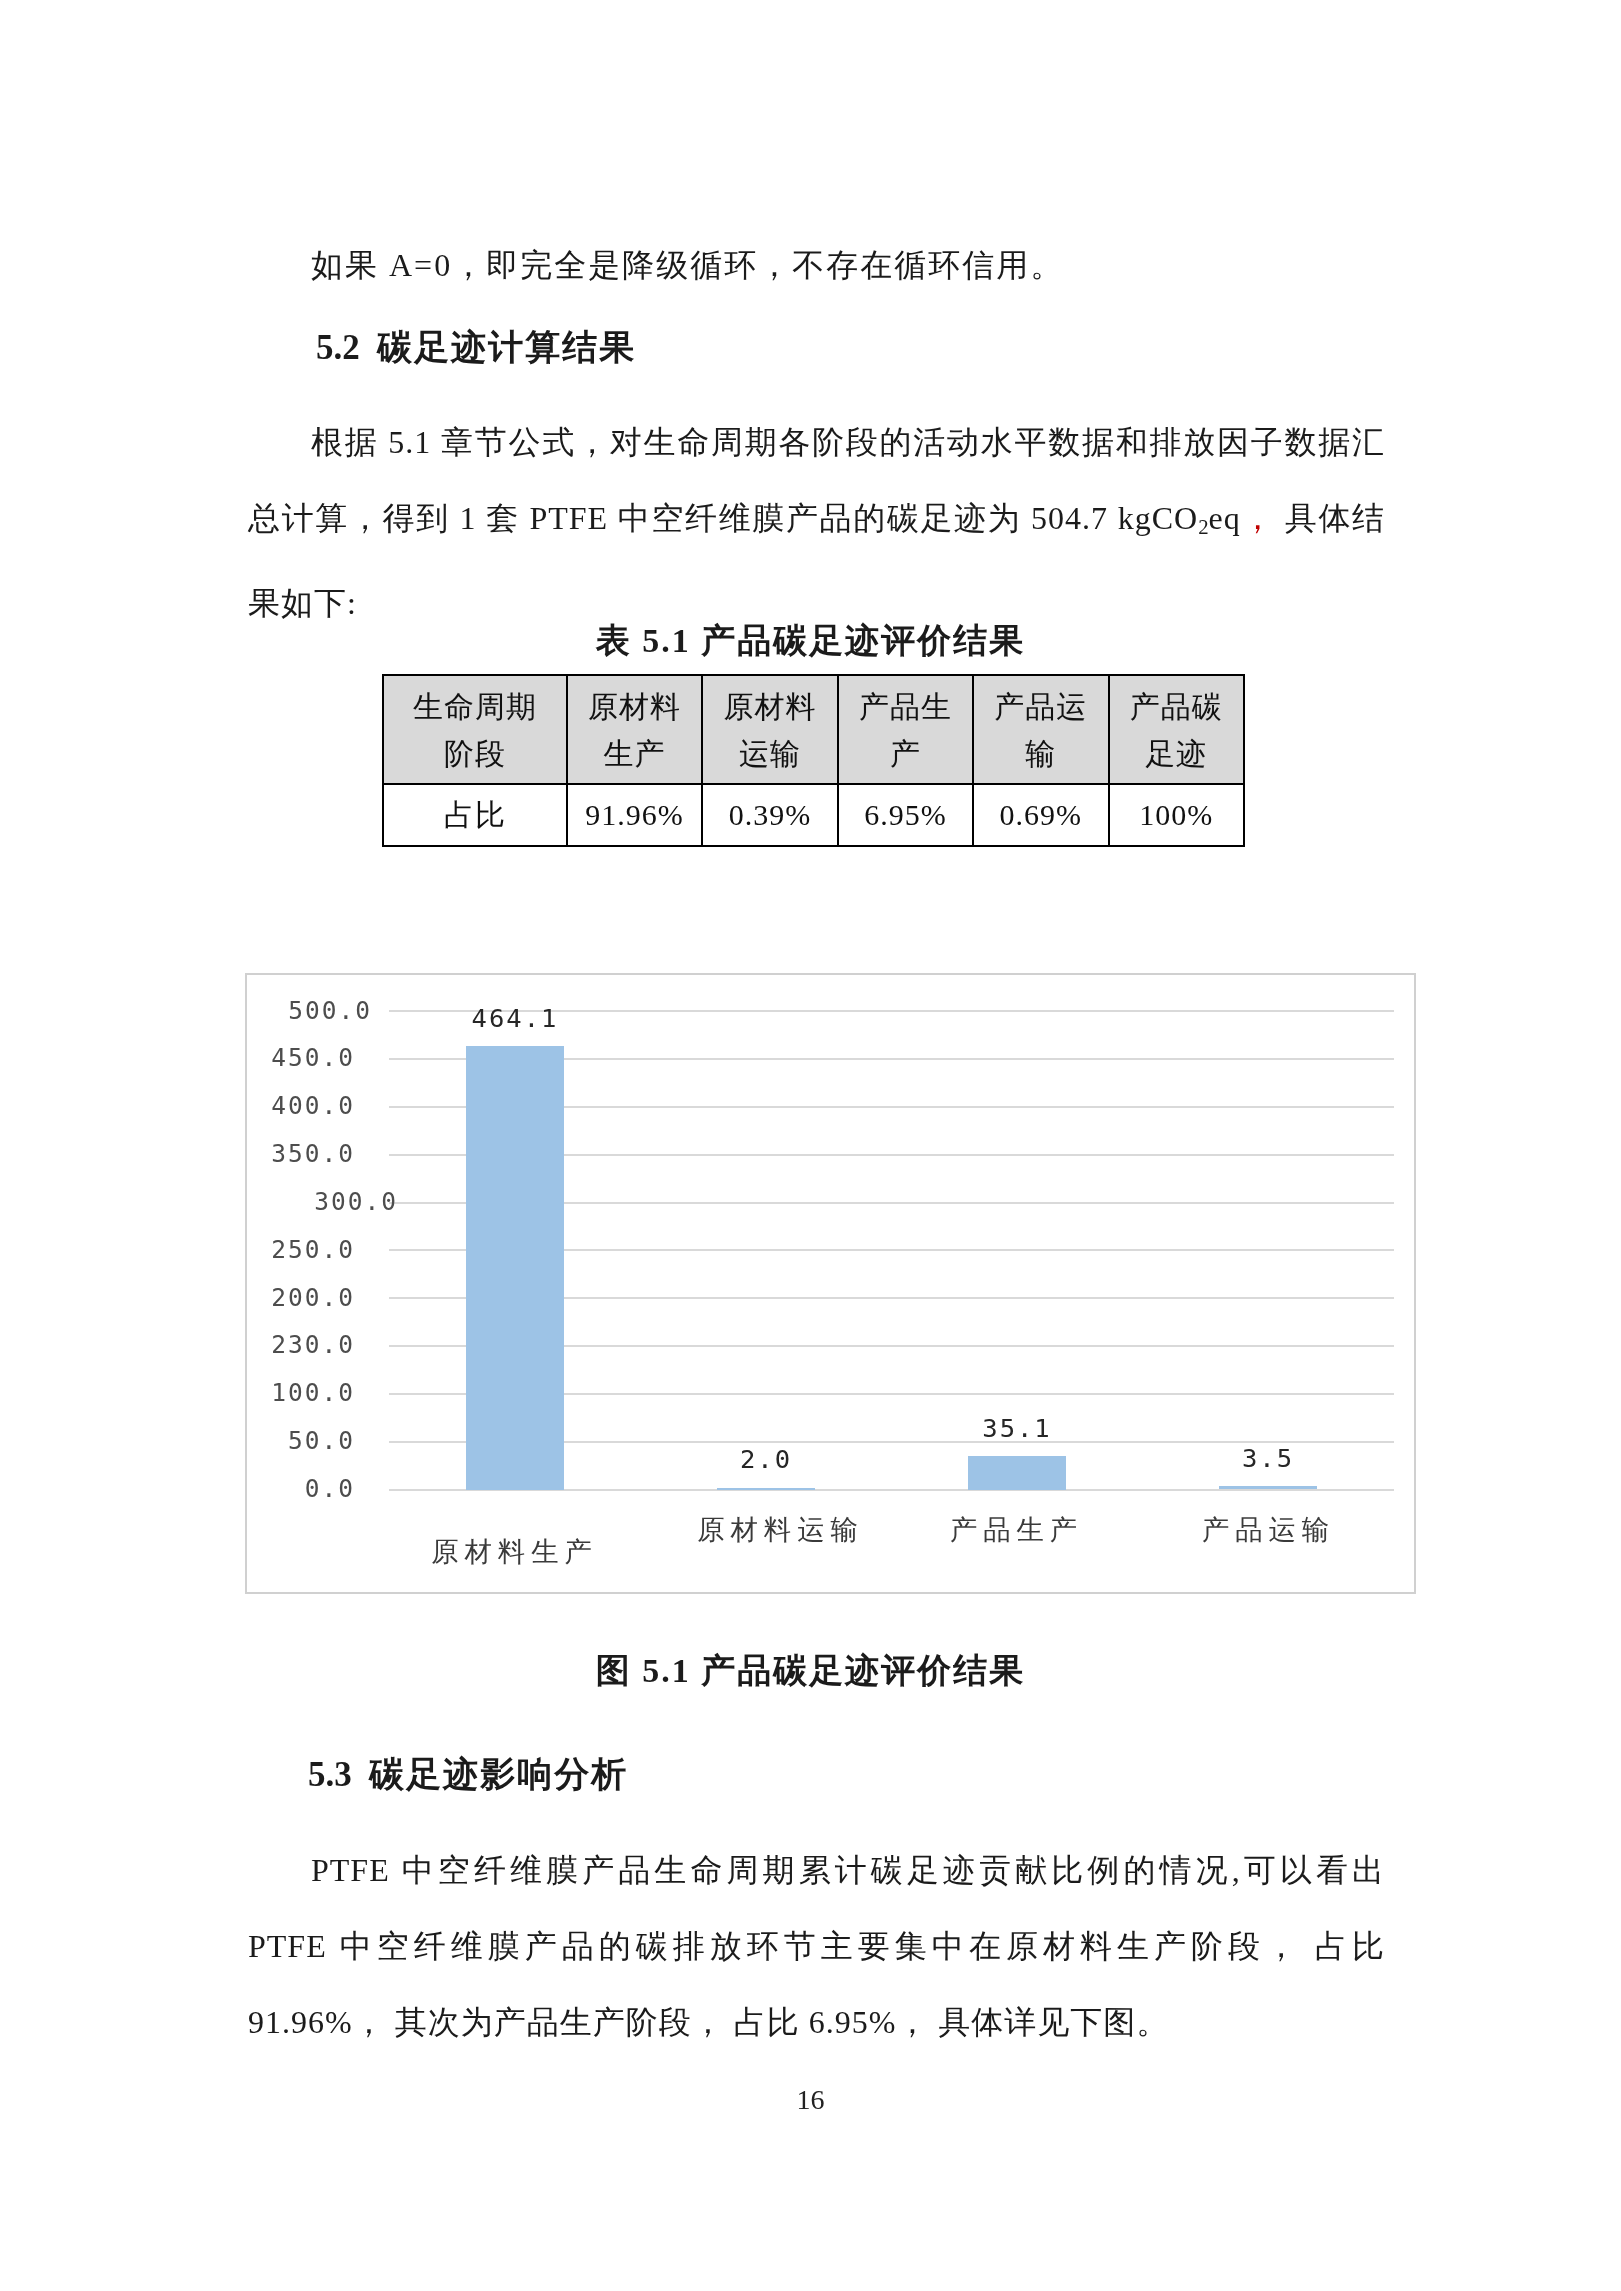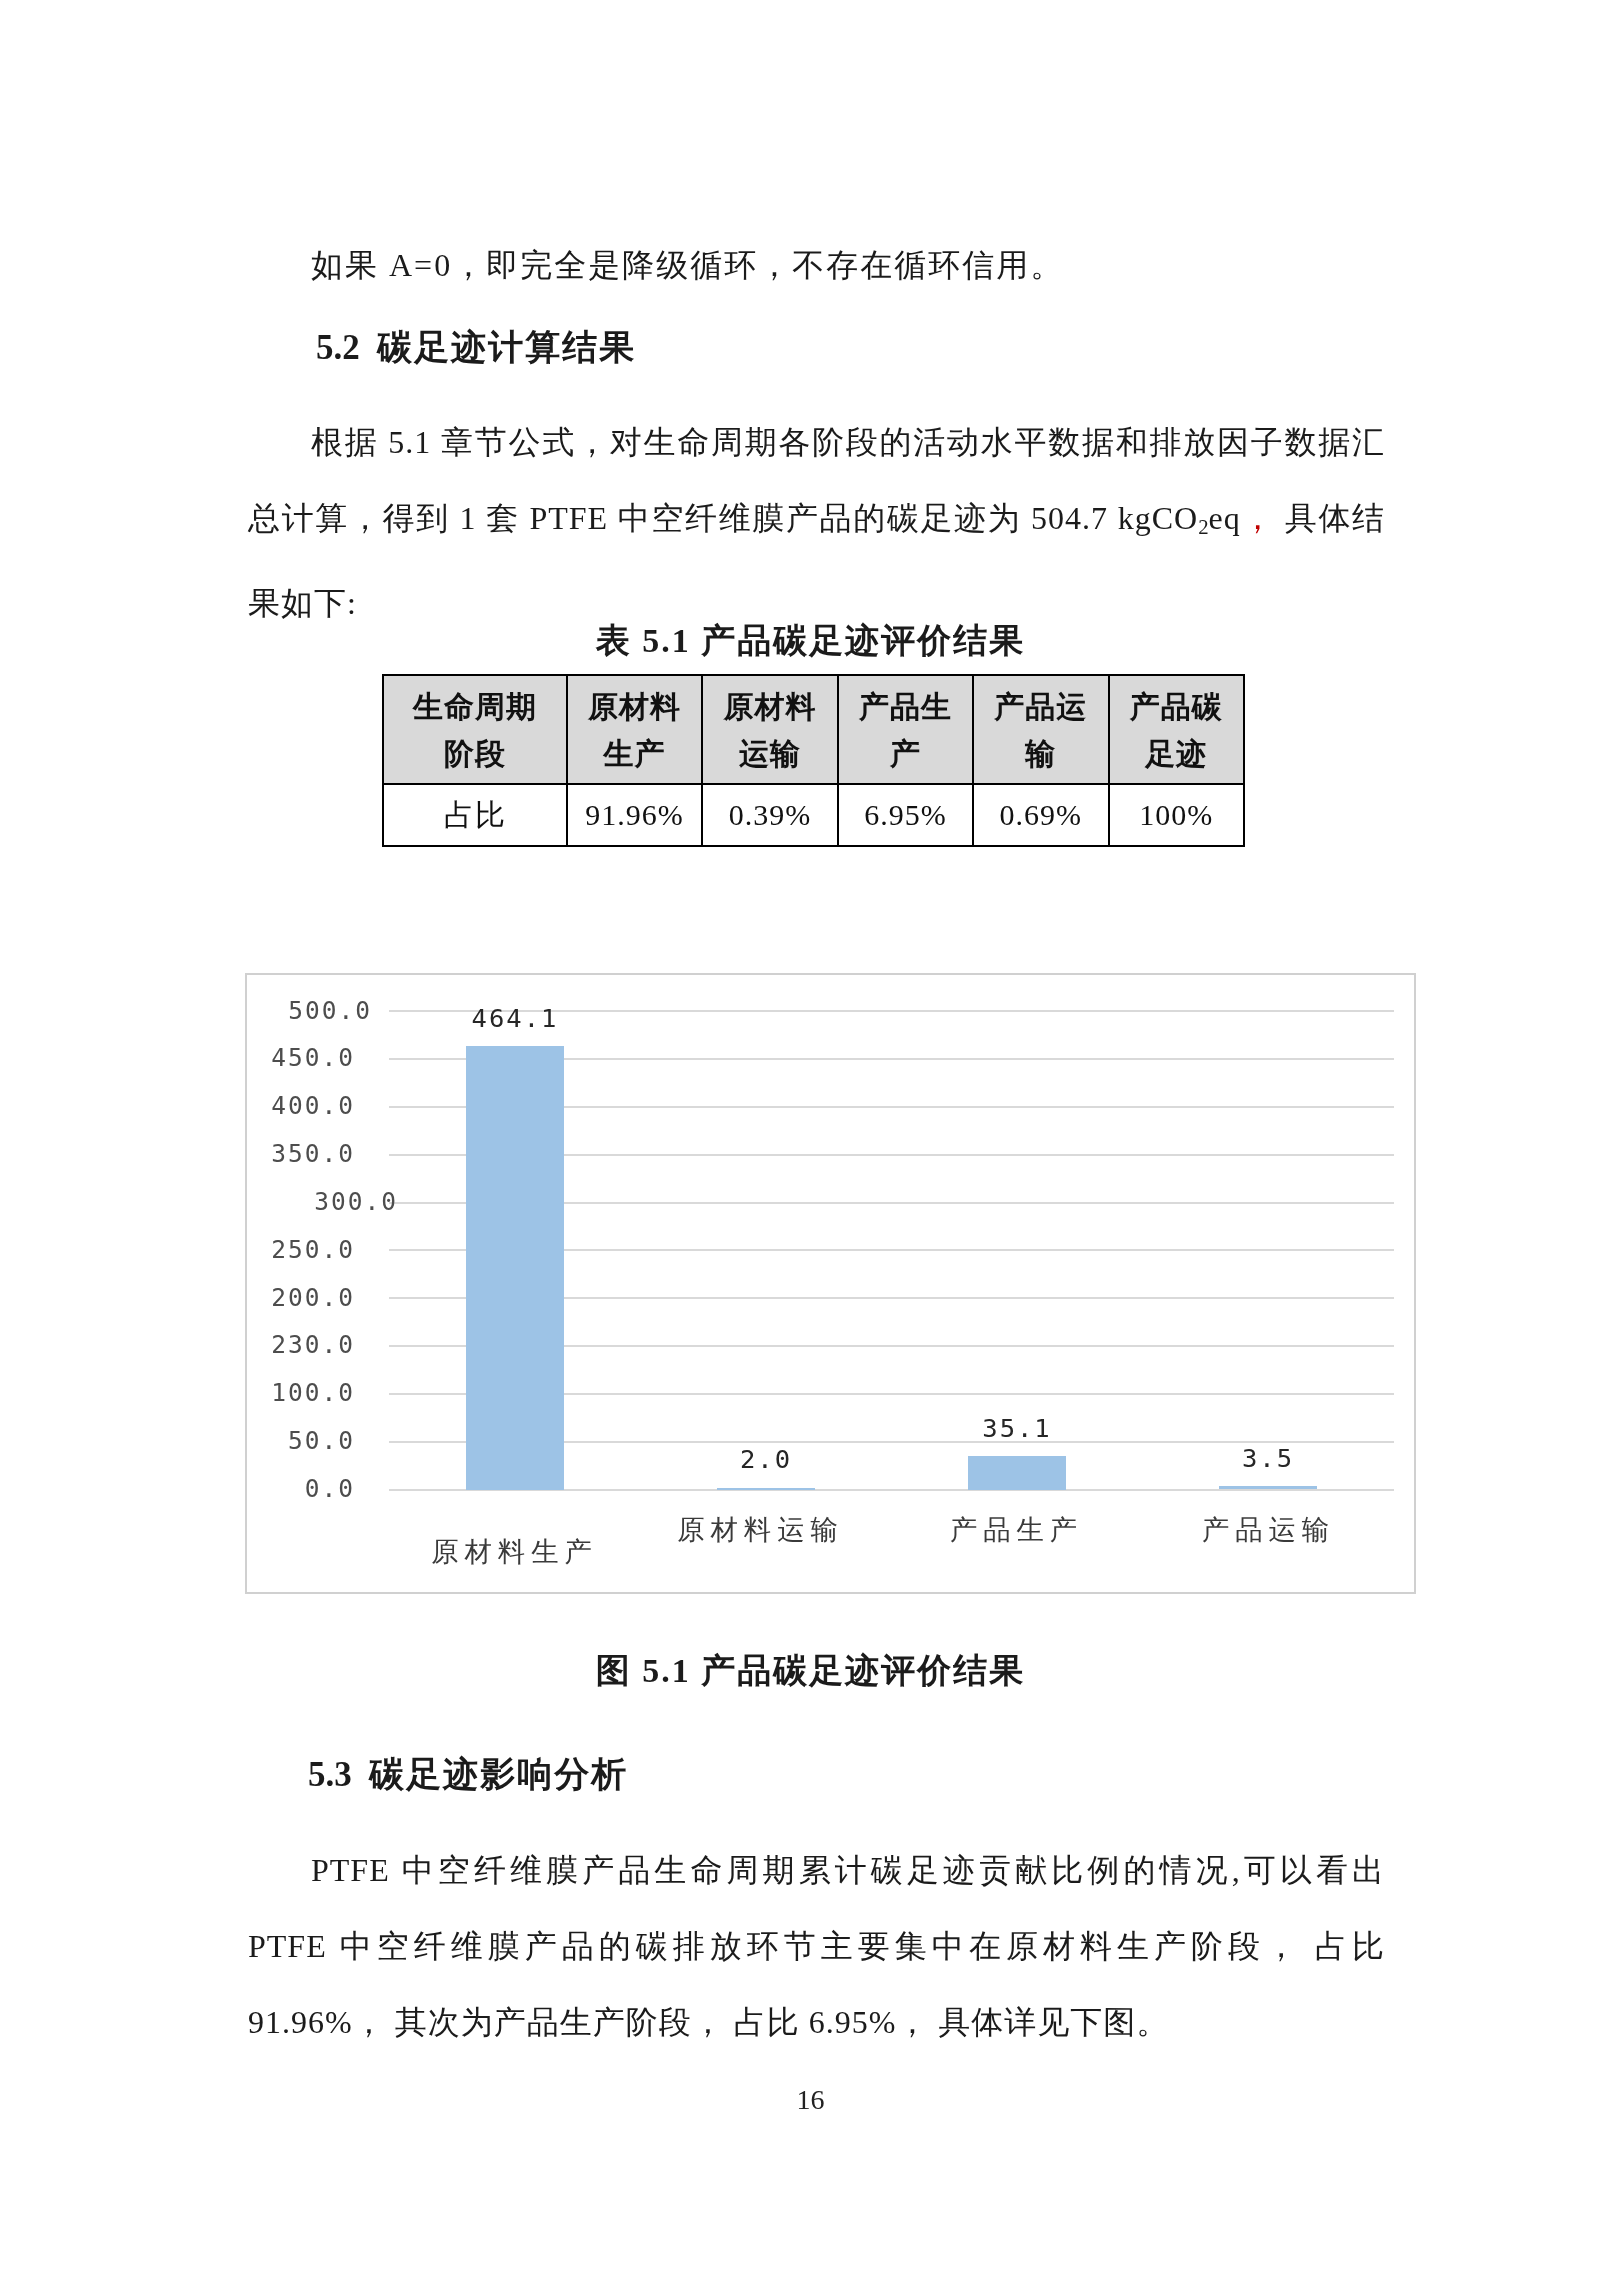--- a/index.html
+++ b/index.html
@@ -38,21 +38,21 @@
   }
   table.cft {
     position:absolute; left:382px; top:674px;
     width:863px; border-collapse:collapse; table-layout:fixed;
     font-size:30px; color:#111;
   }
   table.cft th, table.cft td {
     border:2px solid #000; text-align:center; vertical-align:middle;
     padding:0 5.9px; letter-spacing:1px;
   }
-  table.cft th { background:#d9d9d9; font-weight:bold; height:107px; line-height:47px; }
+  table.cft th { background:#d9d9d9; font-weight:normal; height:107px; line-height:47px; }
   table.cft tr.r-emis td { height:106px; }
   table.cft tr.r-share td { height:60px; }
   .lbl2 { line-height:47px; }
 
   .chart {
     position:absolute; left:245px; top:973px;
     width:1171px; height:621px;
     border:2px solid #d0d0d0; background:#fff;
     box-sizing:border-box;
   }
@@ -139,21 +139,21 @@
         <div class="ytick" style="left: 0px; top: 403px;">100.0</div>
         <div class="gridline" style="left: 142px; top: 466px; width: 1005px;"></div>
         <div class="ytick" style="left: 0px; top: 451px;">50.0</div>
         <div class="gridline" style="left: 142px; top: 514px; width: 1005px;"></div>
         <div class="ytick" style="left: 0px; top: 499px;">0.0</div>
         <div class="bar" style="left: 219px; top: 71px; width: 98px; height: 444px; background: rgb(157, 195, 230);"></div>
         <div class="vlabel" style="left: 160px; top: 27.5px; width: 216px;">464.1</div>
         <div class="xlabel" style="left: 142px; top: 537px; width: 251px; margin-top: 22px;">原材料生产</div>
         <div class="bar" style="left: 470px; top: 513px; width: 98px; height: 2px; background: rgb(157, 195, 230);"></div>
         <div class="vlabel" style="left: 411px; top: 469px; width: 216px;">2.0</div>
-        <div class="xlabel" style="left: 388px; top: 537px; width: 251px;">原材料运输</div>
+        <div class="xlabel" style="left: 408px; top: 537px; width: 251px;">原材料运输</div>
         <div class="bar" style="left: 721px; top: 481px; width: 98px; height: 34px; background: rgb(157, 195, 230);"></div>
         <div class="vlabel" style="left: 662px; top: 438px; width: 216px;">35.1</div>
         <div class="xlabel" style="left: 644px; top: 537px; width: 251px;">产品生产</div>
         <div class="bar" style="left: 972px; top: 511px; width: 98px; height: 3.3px; background: rgb(157, 195, 230);"></div>
         <div class="vlabel" style="left: 913px; top: 468px; width: 216px;">3.5</div>
         <div class="xlabel" style="left: 896px; top: 537px; width: 251px;">产品运输</div>
       </div>
   </div>
 
   <div class="fig-caption">图 5.1 产品碳足迹评价结果</div>

